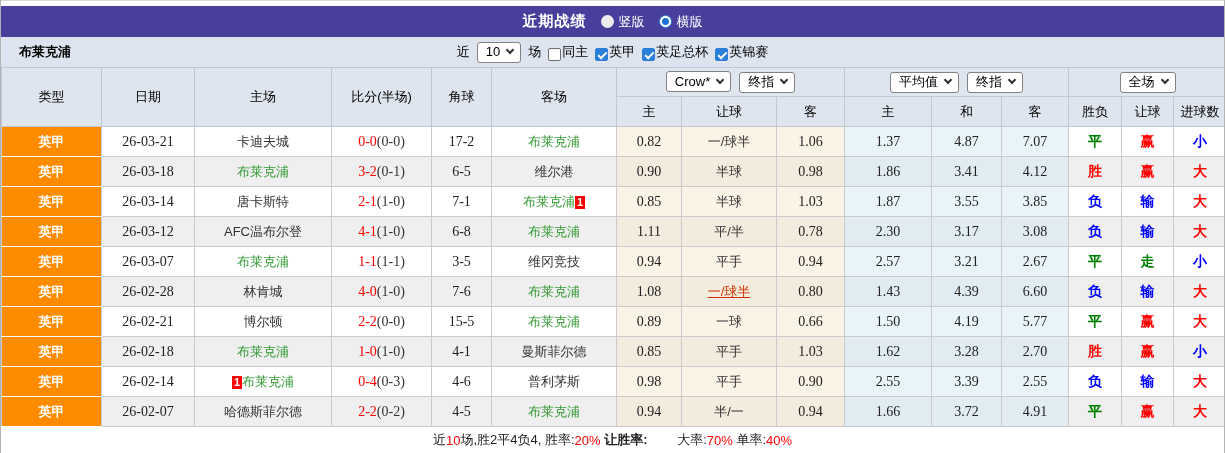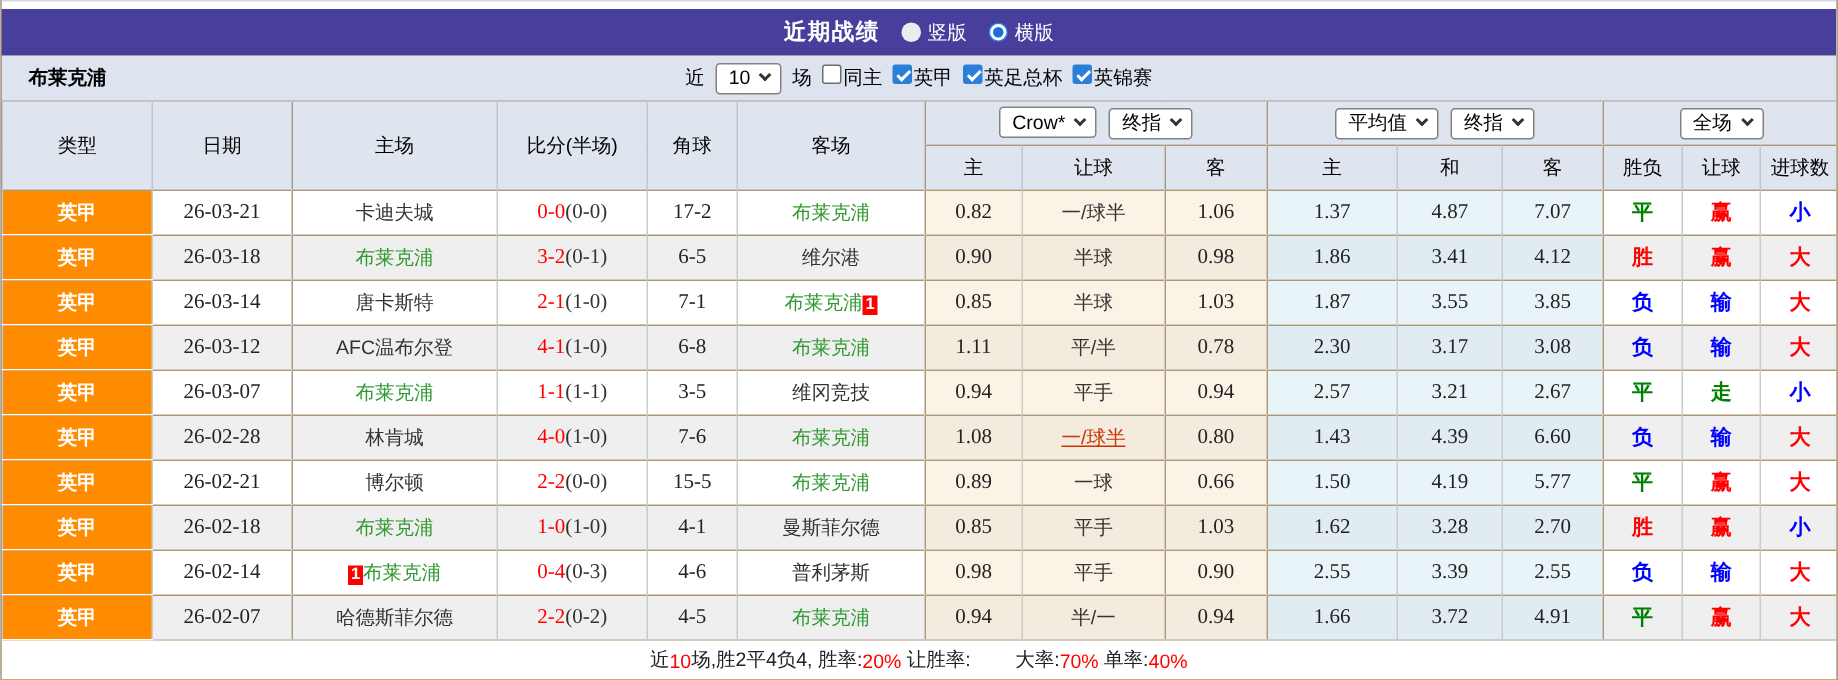--- a/index.html
+++ b/index.html
@@ -12,21 +12,21 @@
   .title-bar .title { font-weight: bold; font-size: 15px; letter-spacing: 1px; }
   .radio-wrap { display: inline-flex; align-items: center; gap: 5px; font-size: 13px; cursor: pointer; }
   .radio { width: 13px; height: 13px; border-radius: 50%; background: #ececec; display: inline-block; }
   .radio.sel-radio { background: #fff; border: 1px solid #2d7ae0; position: relative; }
   .radio.sel-radio::after { content: ""; position: absolute; left: 2px; top: 2px; width: 7px; height: 7px; border-radius: 50%; background: #1b6fd6; }
 
   
   .filter-bar { height: 30px; background: #dde4ef; position: relative; display: flex; align-items: center; font-size: 13px; color: #000; }
   .team-label { position: absolute; left: 18px; font-weight: bold; font-size: 13px; }
   .filter-controls { margin: 0 auto; display: flex; align-items: center; gap: 3px; }
-  .cb-wrap { display: inline-flex; align-items: flex-start; cursor: pointer; margin-left: 4px; }
+  .cb-wrap { display: inline-flex; align-items: flex-end; cursor: pointer; margin-left: 4px; }
   .cbox { width: 13px; height: 13px; border: 1px solid #6f6f6f; background: #fff; border-radius: 2px; display: inline-block; position: relative; margin-right: 1px; flex: none; }
   .cbox.checked { background: #2b7fd9; border-color: #2b7fd9; }
   .cbox.checked::after { content: ""; position: absolute; left: 4px; top: 1px; width: 3px; height: 7px; border: solid #fff; border-width: 0 2px 2px 0; transform: rotate(45deg); }
 
   
   .sel { display: inline-flex; align-items: center; background: #fff; border: 1px solid #828282; border-radius: 3px; padding: 1px 7px 2px 8px; font-size: 13px; color: #000; height: 21px; margin: 0 4px; cursor: pointer; }
   .chev { display: inline-block; width: 6px; height: 6px; border-right: 2px solid #333; border-bottom: 2px solid #333; transform: rotate(45deg); margin: -3px 0 0 7px; }
 
   
   table { border-collapse: collapse; table-layout: fixed; width: 1225px; font-size: 13px; }
@@ -339,20 +339,20 @@
           <td class="res c-red">大</td>
         </tr>
       </tbody>
   </table>
 
   <div class="footer">
       <span class="seg-dark" style="white-space: pre;">近</span>
       <span class="seg-red" style="white-space: pre;">10</span>
       <span class="seg-dark" style="white-space: pre;">场,胜2平4负4, 胜率:</span>
       <span class="seg-red" style="white-space: pre;">20%</span>
-      <span class="seg-dark" style="white-space: pre;"> 让胜率:</span>
+      <span class="seg-dark" style="white-space: pre; font-weight: bold;"> 让胜率:</span>
       <span class="seg-red" style="white-space: pre; margin-top: 44px;">50%</span>
       <span class="seg-dark" style="white-space: pre;"> 大率:</span>
       <span class="seg-red" style="white-space: pre;">70%</span>
       <span class="seg-dark" style="white-space: pre;"> 单率:</span>
       <span class="seg-red" style="white-space: pre;">40%</span>
     </div>
 </div>
 
 </body></html>

